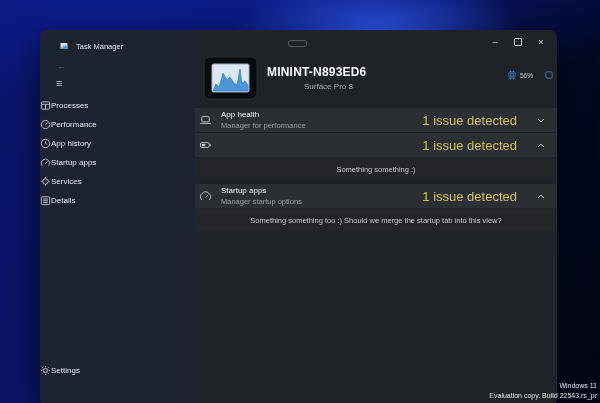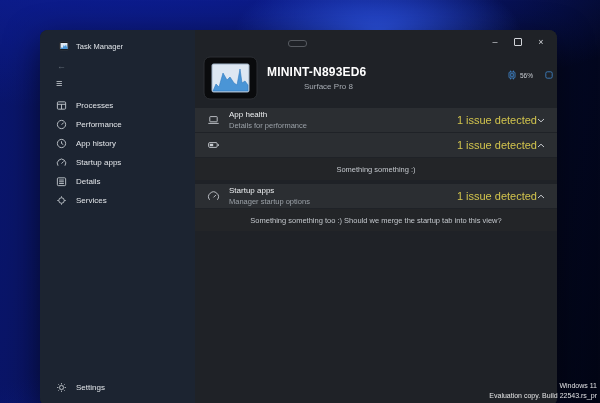--- a/index.html
+++ b/index.html
@@ -18,46 +18,46 @@
     border-radius:8px;overflow:hidden;display:flex;
     background:#1f2227;box-shadow:0 12px 34px rgba(0,0,0,.6);
   }
   
   .sidebar{width:155px;flex-shrink:0;background:#1c2431;display:flex;flex-direction:column;}
   .titlebar-left{display:flex;align-items:center;gap:7px;padding:9px 0 0 19px;height:14px;}
   .title-text{font-size:7.5px;color:#dfe3e8;}
   .back-arrow{color:#5f6873;font-size:9px;margin:9px 0 0 17px;line-height:1;}
   .hamburger{color:#ccd1d7;font-size:11px;margin:7px 0 0 16px;line-height:1;}
   .nav{margin-top:7px;display:flex;flex-direction:column;}
-  .nav-item{display:flex;align-items:center;gap:9px;height:19px;padding-left:16px;color:#e2e5e9;font-size:8px;cursor:default;}
+  .nav-item{display:flex;align-items:center;height:19px;padding-left:0;color:#e2e5e9;font-size:8px;cursor:default;}
   .nav-item svg{flex-shrink:0;color:#c2c7cd;}
-  .settings-item{margin-top:auto;margin-bottom:9px;}
+  .settings-item{margin-top:auto;margin-bottom:26px;}
   
   .content{flex:1;position:relative;background:#1f2227;}
   .drag-handle{position:absolute;top:10px;left:93px;width:17px;height:5px;border:1px solid #565a60;border-radius:3px;}
   .win-controls{position:absolute;top:5px;right:9px;display:flex;align-items:center;gap:9px;}
   .ctl{width:14px;height:14px;display:flex;align-items:center;justify-content:center;color:#d2d5d9;font-size:9px;line-height:1;}
   .ctl-max-box{width:6px;height:6px;border:1px solid #d2d5d9;border-radius:1px;}
   .device-header{position:absolute;left:8px;top:24px;right:8px;height:48px;display:flex;align-items:center;}
   .thumb{width:55px;height:44px;flex-shrink:0;}
   .device-names{margin-left:9px;}
   .device-name{font-size:12px;font-weight:bold;color:#fff;letter-spacing:.2px;}
   .device-model{font-size:8px;color:#a7acb3;margin-top:3px;padding-left:37px;}
   .stats{position:absolute;left:312px;top:40px;display:flex;align-items:center;gap:11px;}
   .stat{display:flex;align-items:center;gap:3px;}
   .stat svg{color:#3d7fc1;}
   .stat-val{font-size:6.5px;color:#c9cdd2;}
   
   .rows{position:absolute;top:78px;left:0;right:0;}
-  .health-row{height:24px;background:#2b2e32;margin-bottom:1px;display:flex;align-items:center;padding:0 12px 0 12px;cursor:default;}
+  .health-row{height:24px;background:#2b2e32;margin-bottom:1px;display:flex;align-items:center;padding:0 12px 0 4px;cursor:default;}
   .row-icon{color:#c8ccd1;margin-right:9px;display:flex;}
   .row-titles{flex:1;min-width:0;}
   .row-title{font-size:8px;color:#edeff1;line-height:1.2;}
   .row-sub{font-size:7.5px;color:#9aa0a7;line-height:1.2;margin-top:1px;}
-  .row-status{font-size:11px;color:#d2c44d;}
+  .row-status{font-size:13px;color:#d2c44d;margin-right:20px;}
   .chev{color:#c6c9cd;display:flex;}
   .chev[data-dir="up"] svg{transform:rotate(180deg);}
   .expanded{background:#232528;height:22px;margin-bottom:1px;display:flex;align-items:center;justify-content:center;font-size:7.5px;color:#c3c7cc;text-align:right;}
   .group-gap{height:3px;}
   
   .watermark{position:absolute;right:3px;bottom:2px;text-align:right;font-size:7px;color:rgba(255,255,255,.88);line-height:1.45;white-space:nowrap;}
 </style>
 </head>
 <body>
 
@@ -100,36 +100,36 @@
       </div>
       <div class="nav-item">
         <svg width="11" height="11" viewBox="0 0 12 12" fill="none" stroke="currentColor" stroke-width="1">
           <path d="M2.2,9.5 A4.6,4.6 0 1 1 9.8,9.5"></path>
             <line x1="6" y1="7.2" x2="8.4" y2="4.8"></line>
         </svg>
         <span>Startup apps</span>
       </div>
       <div class="nav-item">
         <svg width="11" height="11" viewBox="0 0 12 12" fill="none" stroke="currentColor" stroke-width="1">
-          <rect x="1.5" y="2" width="9" height="8.5" rx="1"></rect>
-            <line x1="3.4" y1="4.4" x2="8.6" y2="4.4"></line>
-            <line x1="3.4" y1="6.3" x2="8.6" y2="6.3"></line>
-            <line x1="3.4" y1="8.2" x2="8.6" y2="8.2"></line>
-        </svg>
-        <span>Details</span>
-      </div>
-      <div class="nav-item">
-        <svg width="11" height="11" viewBox="0 0 12 12" fill="none" stroke="currentColor" stroke-width="1">
           <circle cx="6" cy="6" r="3"></circle>
             <line x1="6" y1="1.4" x2="6" y2="2.8"></line>
             <line x1="6" y1="9.2" x2="6" y2="10.6"></line>
             <line x1="1.4" y1="6" x2="2.8" y2="6"></line>
             <line x1="9.2" y1="6" x2="10.6" y2="6"></line>
         </svg>
         <span>Services</span>
+      </div>
+      <div class="nav-item">
+        <svg width="11" height="11" viewBox="0 0 12 12" fill="none" stroke="currentColor" stroke-width="1">
+          <rect x="1.5" y="2" width="9" height="8.5" rx="1"></rect>
+            <line x1="3.4" y1="4.4" x2="8.6" y2="4.4"></line>
+            <line x1="3.4" y1="6.3" x2="8.6" y2="6.3"></line>
+            <line x1="3.4" y1="8.2" x2="8.6" y2="8.2"></line>
+        </svg>
+        <span>Details</span>
       </div>
     </div>
 
     <div class="nav-item settings-item">
       <svg width="11" height="11" viewBox="0 0 12 12" fill="none" stroke="currentColor" stroke-width="1">
         <circle cx="6" cy="6" r="2.2"></circle>
           <line x1="6" y1="1.2" x2="6" y2="2.6"></line>
           <line x1="6" y1="9.4" x2="6" y2="10.8"></line>
           <line x1="1.2" y1="6" x2="2.6" y2="6"></line>
           <line x1="9.4" y1="6" x2="10.8" y2="6"></line>
@@ -191,21 +191,21 @@
 
       <div class="health-row">
         <span class="row-icon">
           <svg width="13" height="12" viewBox="0 0 13 12" fill="none" stroke="currentColor" stroke-width="0.9">
             <rect x="2.8" y="2.6" width="7.4" height="5.2" rx="0.6"></rect>
               <line x1="1.3" y1="9.4" x2="11.7" y2="9.4"></line>
           </svg>
         </span>
         <span class="row-titles">
           <div class="row-title">App health</div>
-          <div class="row-sub">Details for performance</div>
+          <div class="row-sub">Manager for performance</div>
         </span>
         <span class="row-status">1 issue detected</span>
         <span class="chev" data-dir="down">
           <svg width="8" height="5" viewBox="0 0 8 5" fill="none" stroke="currentColor" stroke-width="1">
               <polyline points="1,1 4,3.8 7,1"></polyline>
             </svg>
         </span>
       </div>
 
       <div class="health-row">

